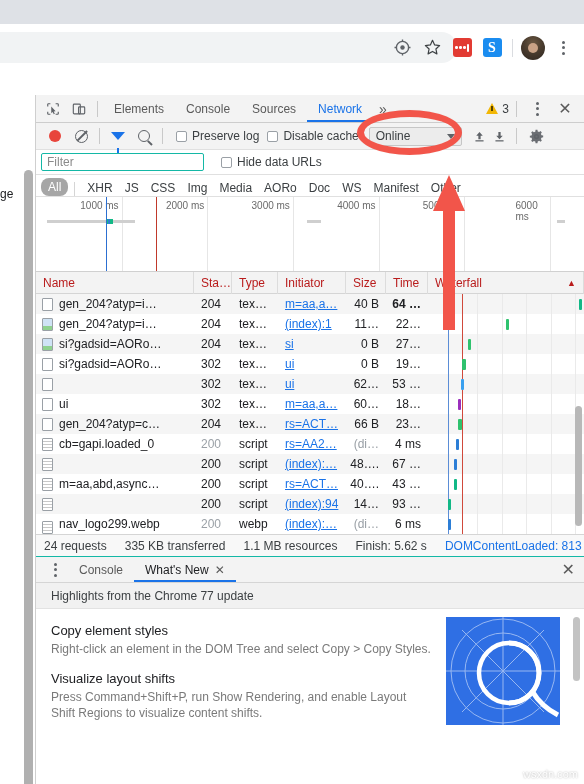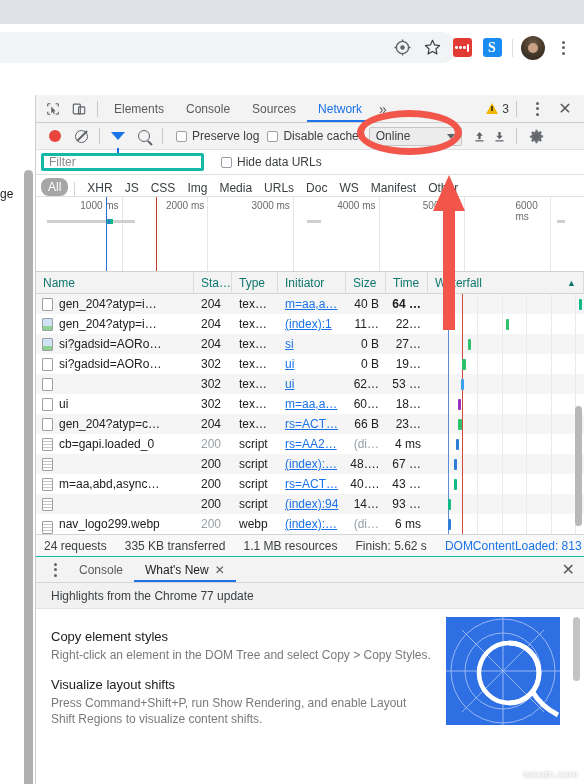--- a/index.html
+++ b/index.html
@@ -139,21 +139,21 @@
   }
   .up-arrow, .down-arrow { width:20px; height:20px; display:flex;align-items:center;justify-content:center;}
   .gear { width: 15px; height: 15px; }
 
   
   .dt-filterrow {
     height: 25px; min-height:25px; display:flex; align-items:center;
     border-bottom: 1px solid #e0e0e0; padding-left: 5px; background:#fff;
   }
   .filter-input {
-    width: 163px; height: 18px; border: 3px solid #14b8a6; background:#fff; border-radius:2px;
+    width: 163px; height: 18px; border: 1px solid #14b8a6; background:#fff; border-radius:2px;
     font-size: 12px; color: #8a8a8a; padding: 0 5px; display:flex; align-items:center;
   }
 
   
   .dt-typerow {
     height: 22px; min-height:22px; display:flex; align-items:flex-end;
     border-bottom: 1px solid #e0e0e0; padding-left: 5px; gap: 0px; background:#fff;
   }
   .tfilter { font-size: 12px; color: #3c4043; padding: 0 6px; white-space: nowrap; line-height:16px;}
   .tfilter.active { background: #a6a6a6; color: #fff; border-radius: 8px; padding: 1px 7px; }
@@ -167,21 +167,21 @@
   .ov-tick { position:absolute; top:0; width:1px; height:75px; background:#e6e6e6; }
   .ov-label { position:absolute; top:3px; font-size: 10px; color: #6a6a6a; transform: translateX(-100%); padding-right:3px; }
   .ov-band { position:absolute; top:23px; height:3px; background:#cfcfcf; }
   .ov-bar { position:absolute; width:3px; }
   .ov-dcl { position:absolute; top:0; width:1px; height:75px; background:#2c6fd1; }
   .ov-load { position:absolute; top:0; width:1px; height:75px; background:#c0392b; }
 
   
   .dt-tablehead {
     height: 22px; min-height:22px; display:flex; align-items:center;
-    background:#f3f3f3; border-bottom: 1px solid #d5d5d5; font-size: 12px; color:#0f766e;
+    background:#f3f3f3; border-bottom: 1px solid #d5d5d5; font-size: 12px; color:#b91c1c;
   }
   .th { padding-left: 7px; border-right: 1px solid #dcdcdc; height:22px; line-height:22px; overflow:hidden; white-space:nowrap;}
   .dt-tablebody { flex: 0 0 240px; overflow: hidden; position: relative; background:#fff;}
   .row { height: 20px; display: flex; align-items: center; font-size: 12px; color: #202124; }
   .row.alt { background: #f5f5f5; }
   .cell { padding-left: 7px; height:20px; line-height:20px; overflow:hidden; white-space:nowrap; text-overflow: clip;}
   .cell.num { text-align: right; padding-right: 7px; padding-left:2px;}
   .cell.dim { color: #9aa0a6; }
   .cell.link { color: #1a73e8; text-decoration: underline; }
   .fileicon {
@@ -215,21 +215,21 @@
     border-bottom: 1px solid #d5d5d5; background:#f3f3f3; padding-left: 6px;
   }
   .dr-tab { padding: 0 11px; height:25px; display:flex; align-items:center; font-size:12px; color:#5a5a5a; white-space:nowrap;}
   .dr-tab.active { color: #202124; box-shadow: inset 0 -2px 0 #1a73e8; }
   .dr-x { margin-left:6px; font-size:12px; color:#5a5a5a; }
 
   .wn-header {
     height: 26px; min-height:26px; display:flex; align-items:center; padding-left:15px;
     font-size: 12px; color: #3c4043; background:#f1f1f1; border-bottom:1px solid #e2e2e2;
   }
-  .wn-body { flex:1 1 auto; position:relative; background:#fff; overflow:hidden; padding-left: 15px; padding-top: 20px;}
+  .wn-body { flex:1 1 auto; position:relative; background:#fff; overflow:hidden; padding-left: 15px; padding-top: 14px;}
   .wn-item { margin-bottom: 14px; max-width: 380px;}
   .wn-title { font-size: 13px; color: #202124; margin-bottom: 3px; }
   .wn-desc { font-size: 12px; color: #7a7a7a; line-height: 16px; }
   .wn-img {
     position: absolute; right: 24px; top: 8px; width: 114px; height: 108px;
     background: #2f6fe4; overflow:hidden;
   }
   .wn-scroll { position:absolute; right: 4px; top: 8px; width: 7px; height: 64px; background:#c3c3c3; border-radius:4px;}
   .watermark {
     position:absolute; right: 6px; bottom: 4px; font-size: 11px; color: #ffffff;
@@ -393,21 +393,21 @@
     </div>
 
     <div class="dt-typerow">
       <span class="tfilter active">All</span>
       <span class="tsep"></span>
       <span class="tfilter">XHR</span>
       <span class="tfilter">JS</span>
       <span class="tfilter">CSS</span>
       <span class="tfilter">Img</span>
       <span class="tfilter">Media</span>
-      <span class="tfilter">URLs</span>
+      <span class="tfilter">AORo</span>
       <span class="tfilter">Doc</span>
       <span class="tfilter">WS</span>
       <span class="tfilter">Manifest</span>
       <span class="tfilter">Other</span>
     </div>
 
     <div class="dt-overview" id="overview">
         <div class="ov-tick" style="left: 85.625px;"></div>
         <div class="ov-label" style="left: 85.625px;">1000 ms</div>
         <div class="ov-tick" style="left: 171.25px;"></div>

